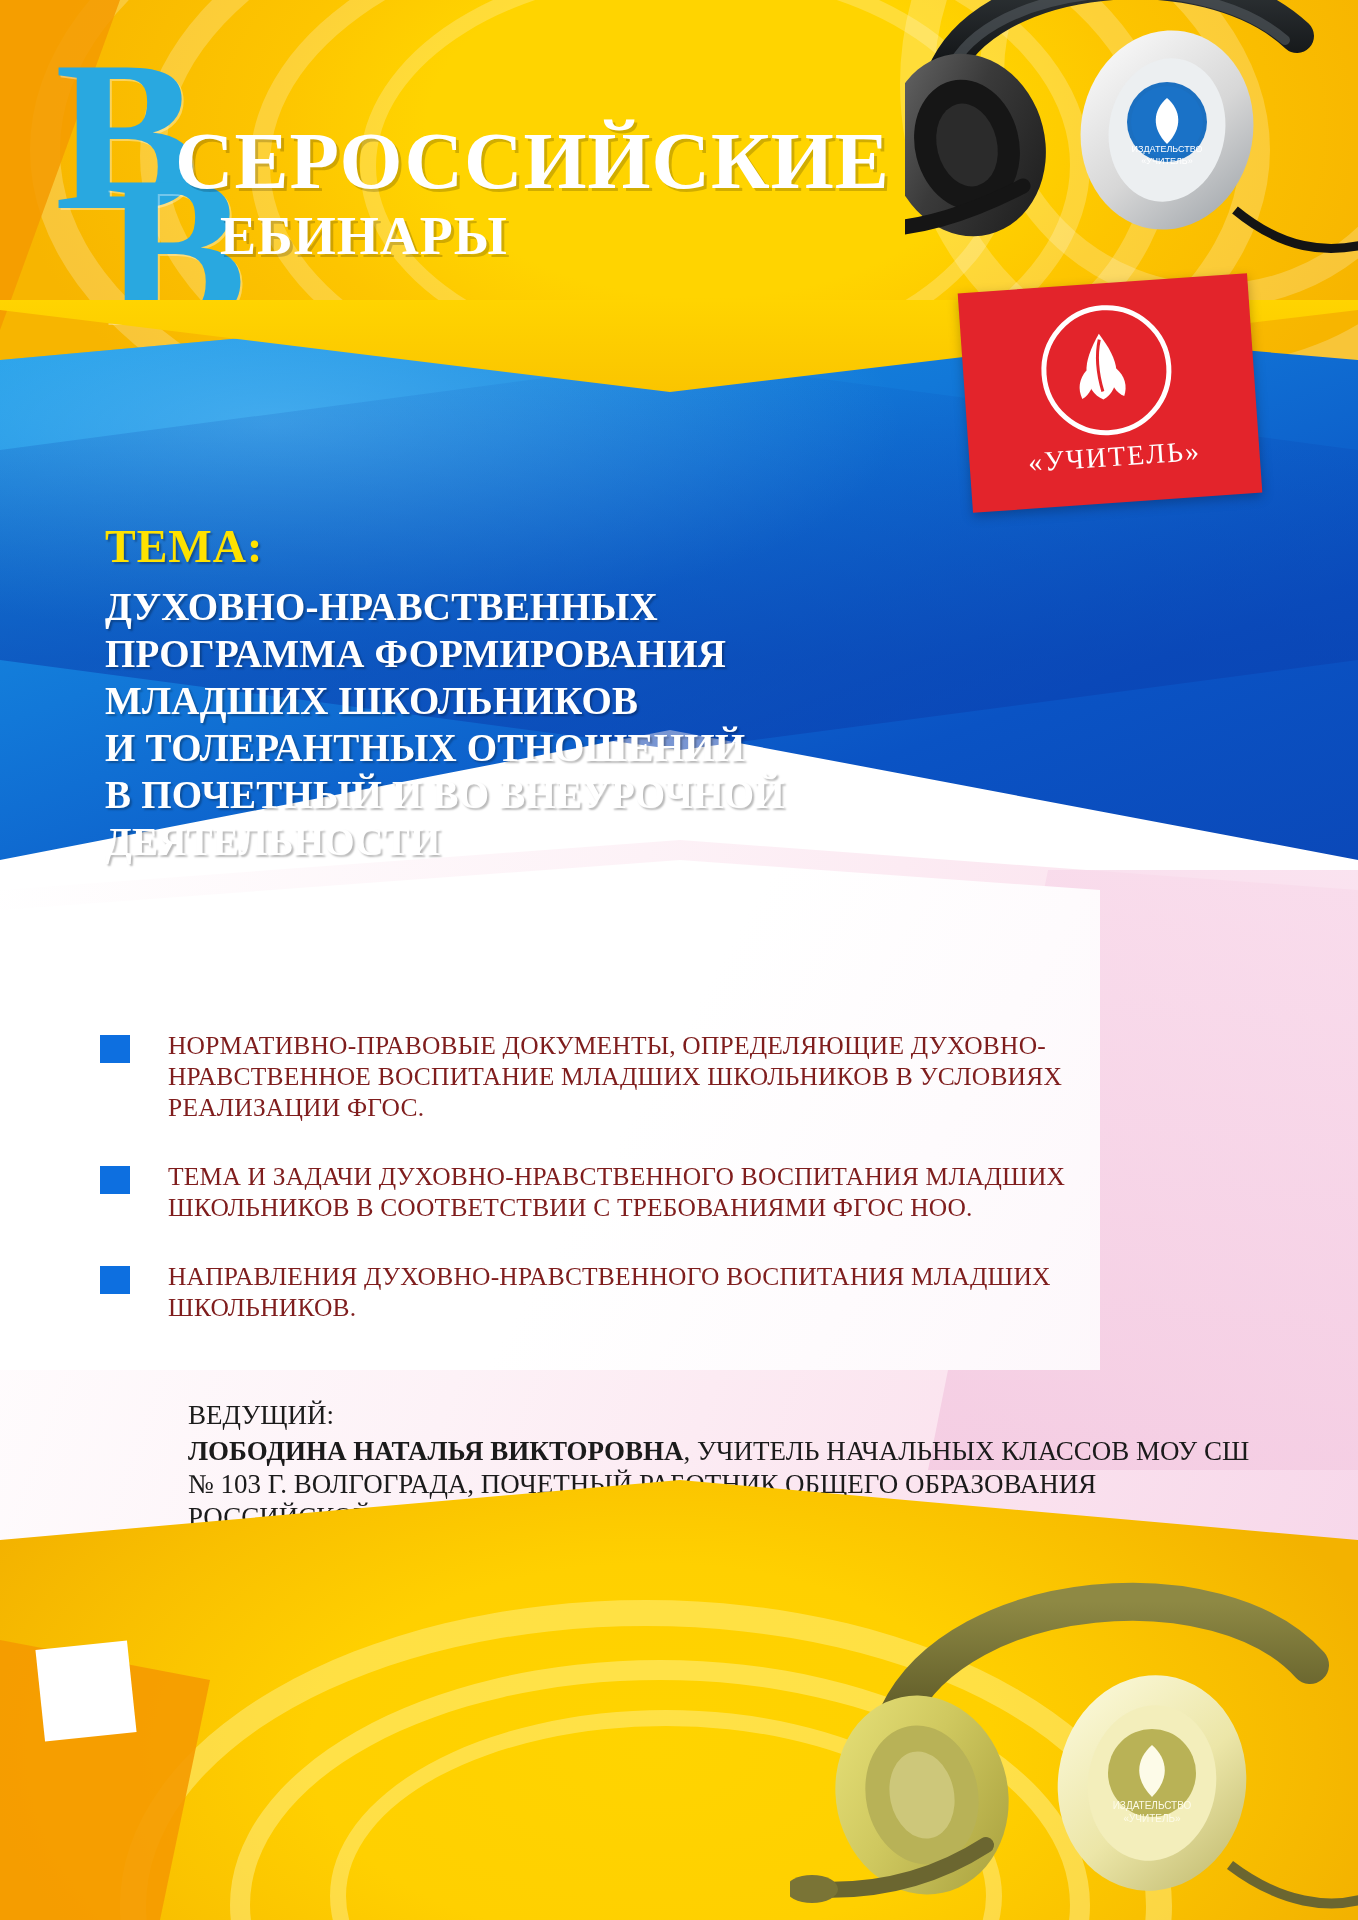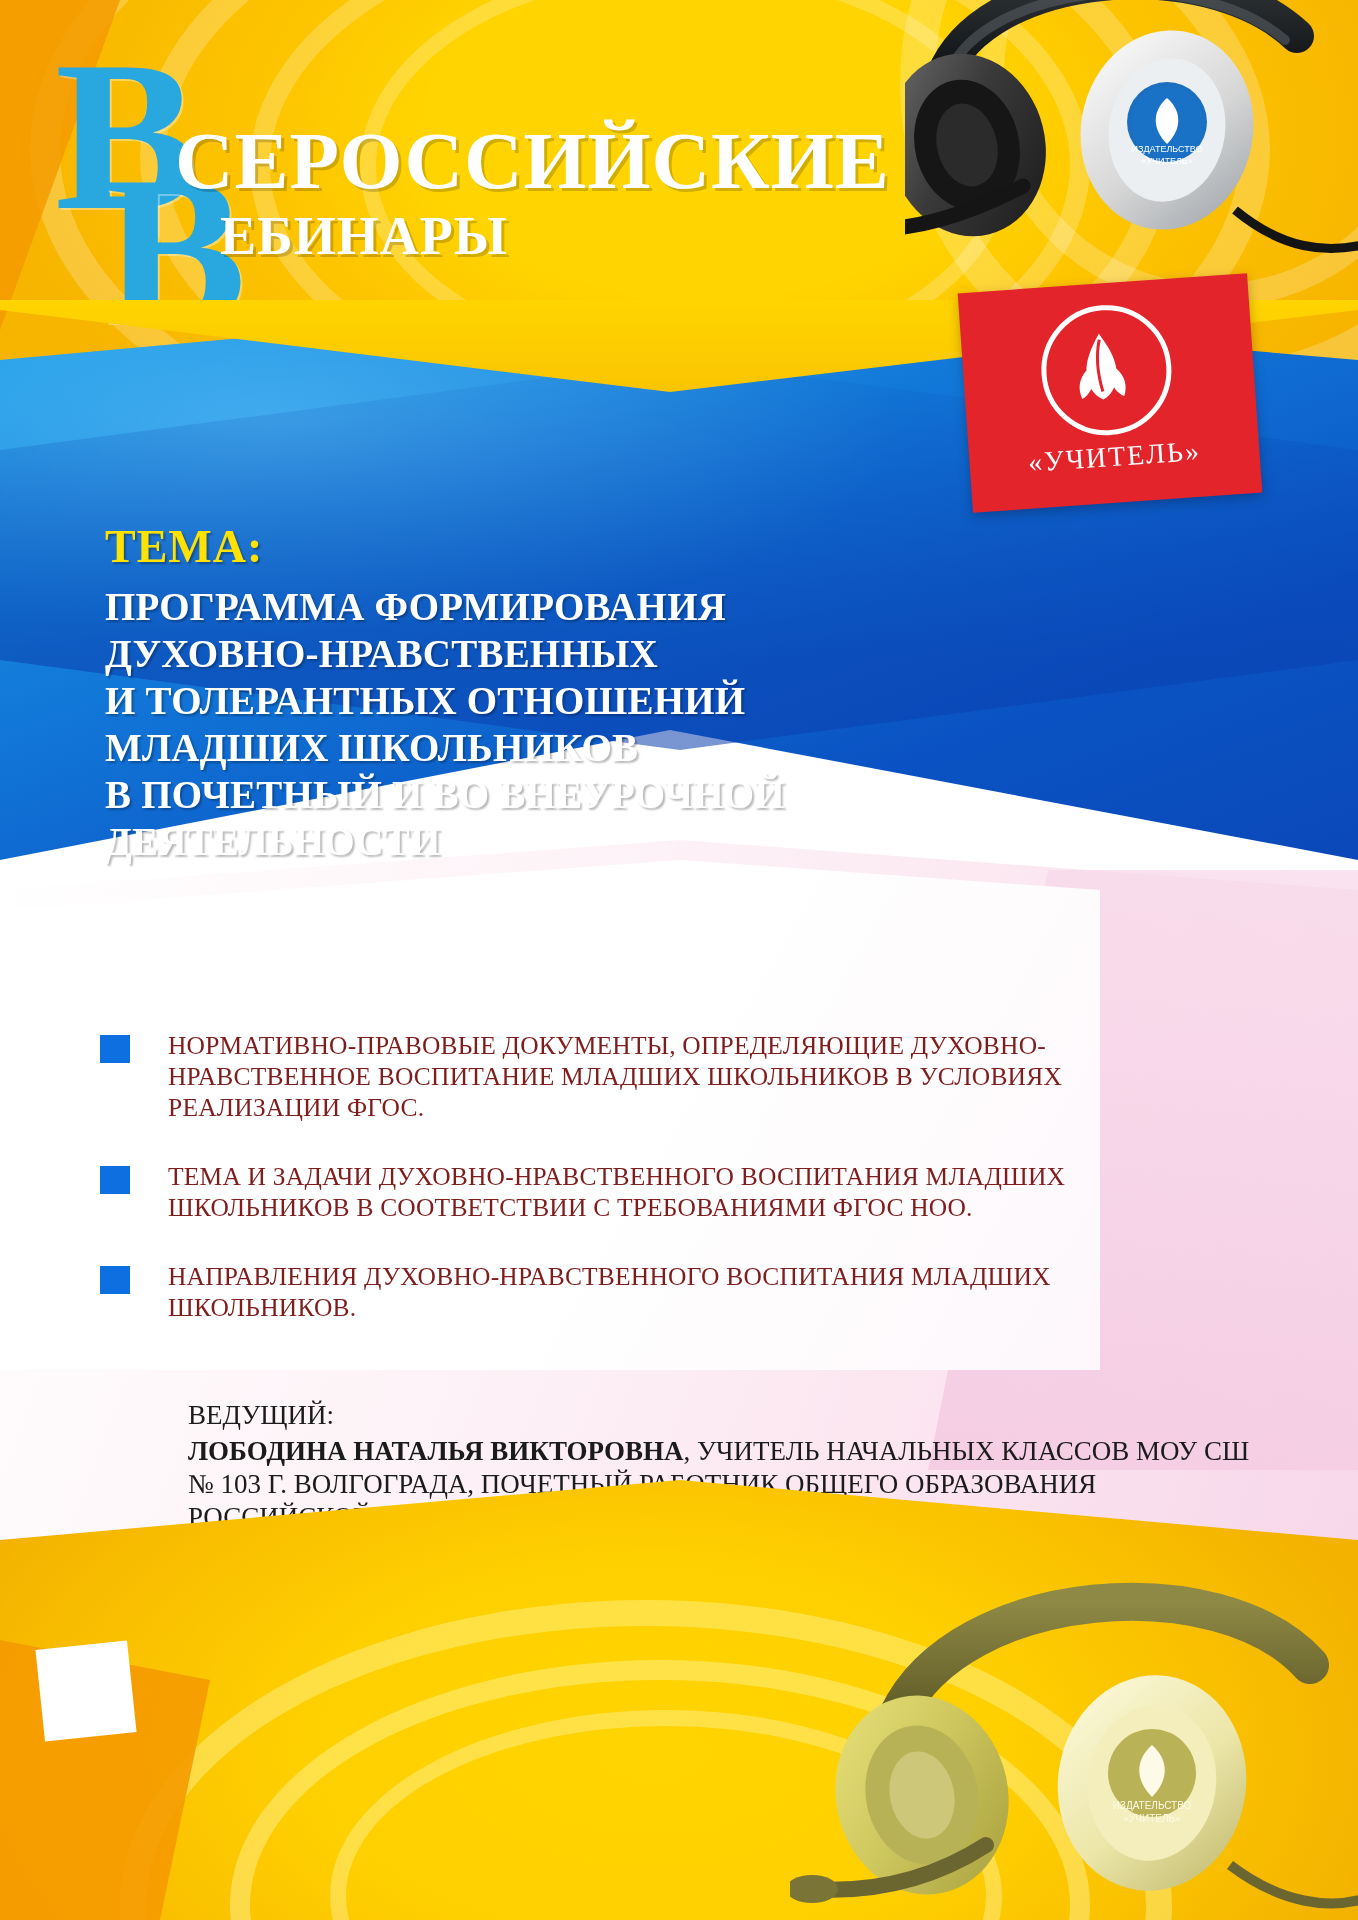--- a/index.html
+++ b/index.html
@@ -386,24 +386,24 @@
         <path d="M31 10 C 27 24, 26 40, 31 62" stroke="#e3242b" stroke-width="3" fill="none"></path>
         <path d="M16 40 C 8 48, 6 58, 10 68 C 18 64, 22 56, 22 48" fill="#ffffff"></path>
         <path d="M46 40 C 54 48, 56 58, 52 68 C 44 64, 40 56, 40 48" fill="#ffffff"></path>
       </svg>
     </div>
     <div class="brand">«УЧИТЕЛЬ»</div>
   </div>
 
   <div class="theme-label">ТЕМА:</div>
   <div class="theme-text">
+    <div>ДУХОВНО-НРАВСТВЕННЫХ</div>
     <div>ПРОГРАММА ФОРМИРОВАНИЯ</div>
-    <div>ДУХОВНО-НРАВСТВЕННЫХ</div>
+    <div>МЛАДШИХ ШКОЛЬНИКОВ</div>
     <div>И ТОЛЕРАНТНЫХ ОТНОШЕНИЙ</div>
-    <div>МЛАДШИХ ШКОЛЬНИКОВ</div>
     <div>В ПОЧЕТНЫЙ И ВО ВНЕУРОЧНОЙ</div>
     <div>ДЕЯТЕЛЬНОСТИ</div>
   </div>
 
   <div class="light-section"></div>
   <div class="pink-wedge"></div>
   <div class="light-white"></div>
 
   <div class="bullets">
     <div class="bullet-row">

